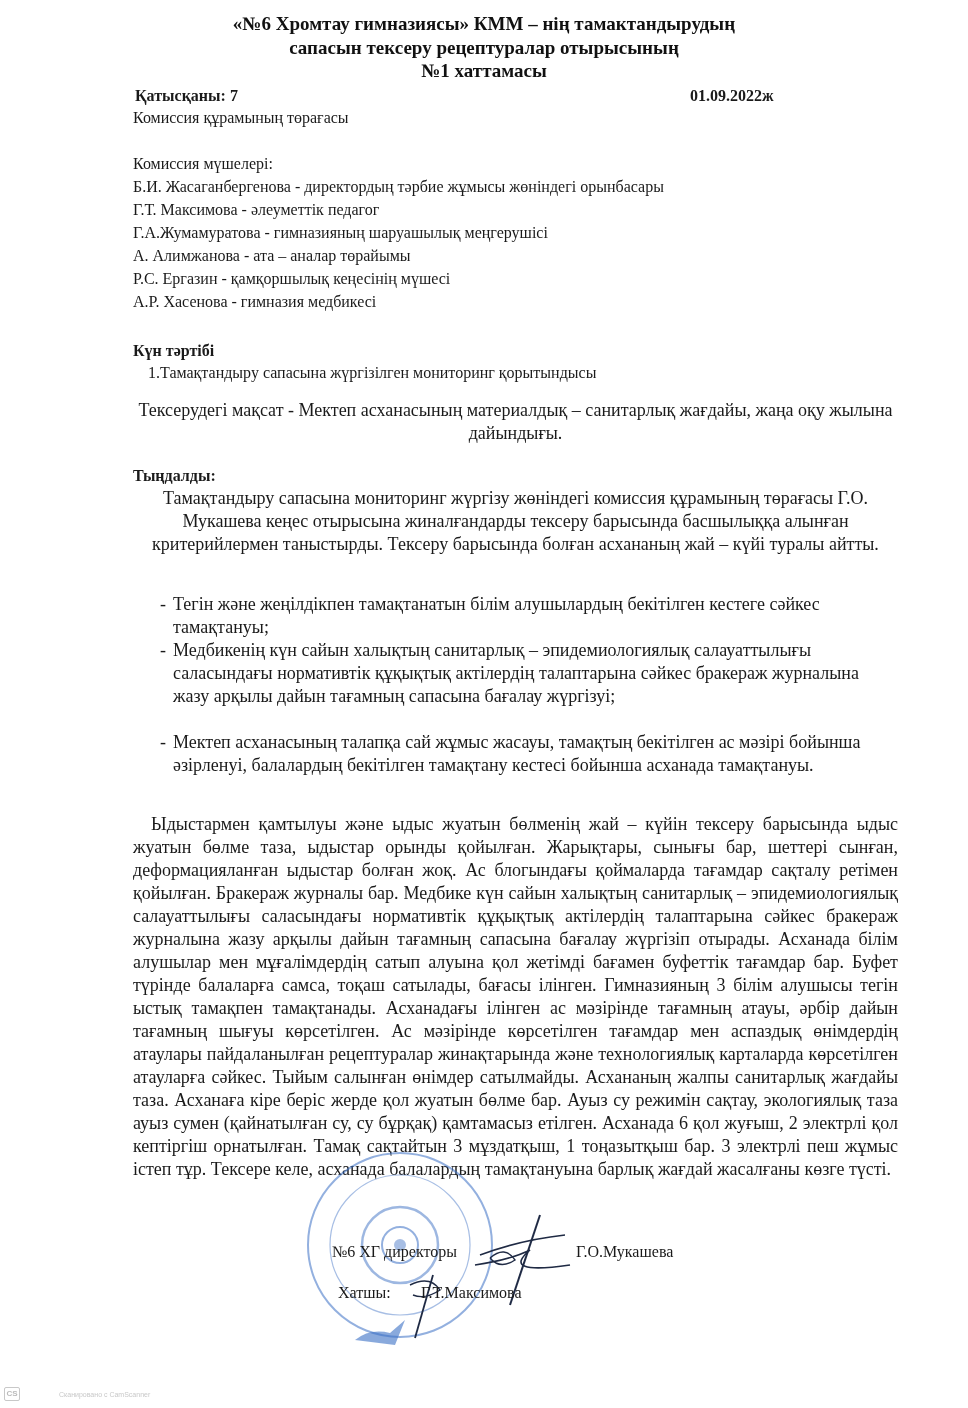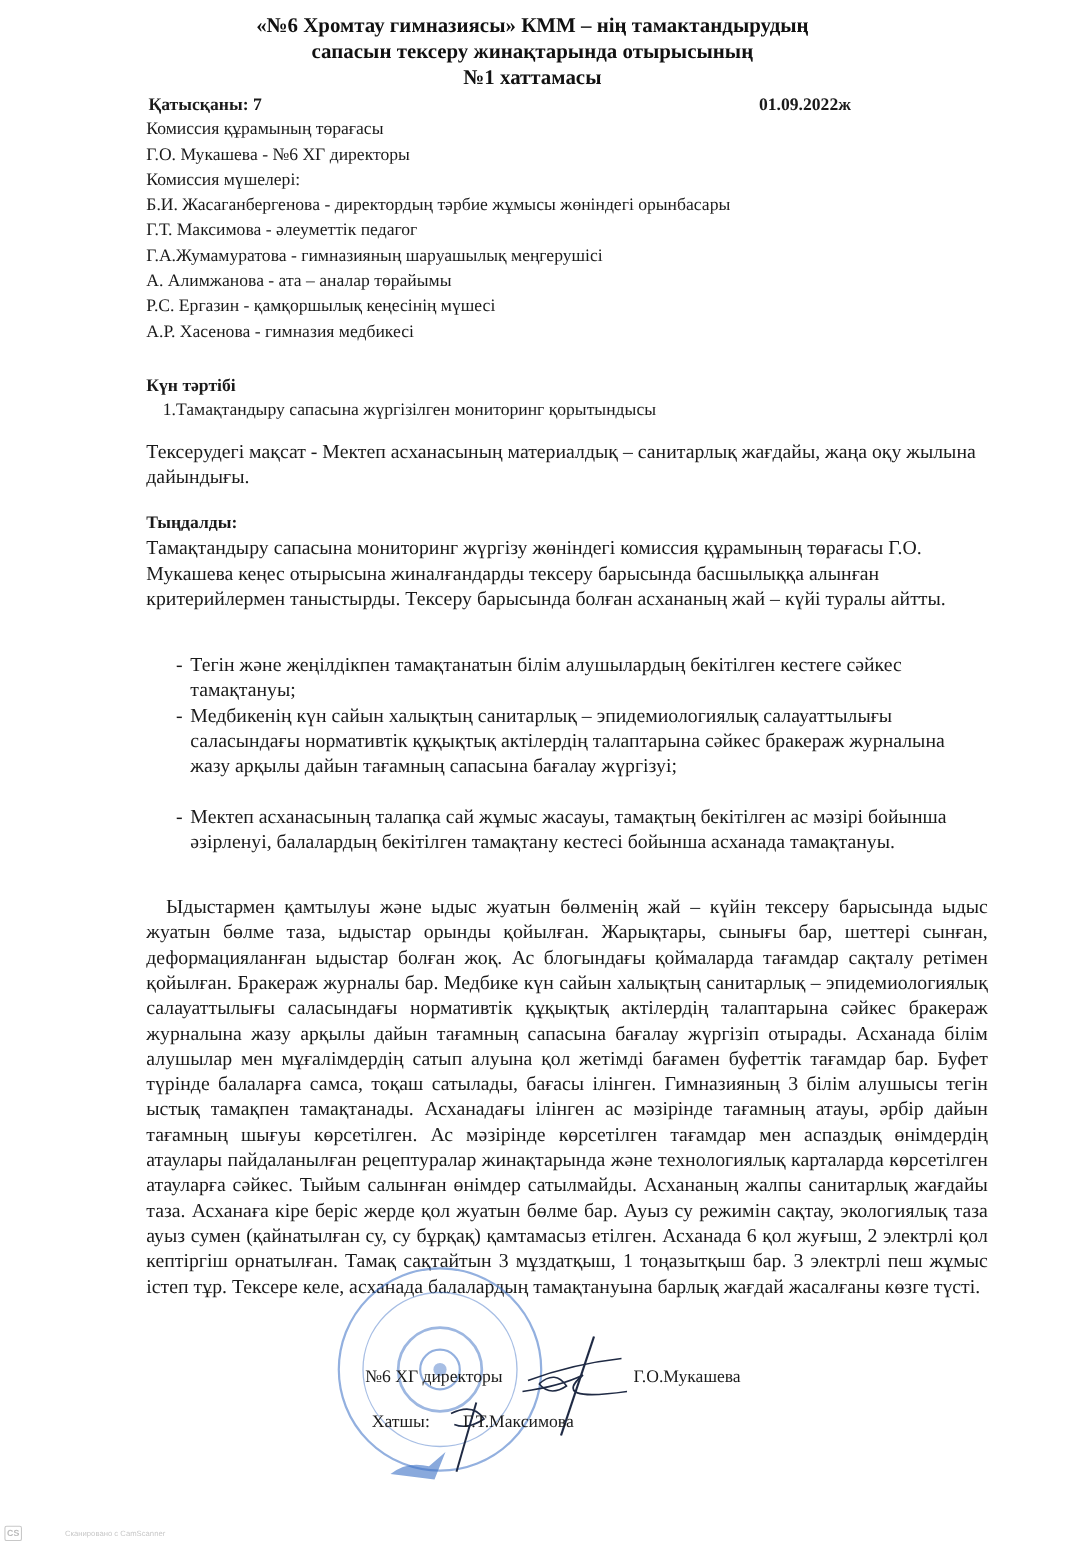--- a/index.html
+++ b/index.html
@@ -4,46 +4,45 @@
 <style>
   html, body { margin: 0; padding: 0; background: #ffffff; }
   body { width: 968px; height: 1408px; position: relative; overflow: hidden;
          font-family: "Liberation Serif", "DejaVu Serif", serif; color: #1a1a1a; }
   .page { position: absolute; left: 0; top: 0; width: 828px; height: 1408px; }
   .title { position: absolute; left: 0; width: 968px; text-align: center;
            font-weight: bold; font-size: 19px; line-height: 22px; color: #111; }
   .t1 { top: 13px; } .t2 { top: 37px; } .t3 { top: 60px; }
   .line { position: absolute; font-size: 16px; line-height: 22px; white-space: nowrap; }
   .bold { font-weight: bold; }
-  .para { position: absolute; left: 133px; width: 765px; font-size: 18px; line-height: 23px; }
+  .para { position: absolute; left: 133px; width: 765px; font-size: 18px; line-height: 23px; text-align: center; }
   .justify { text-align: justify; text-align-last: left; }
   .bullet { position: absolute; left: 160px; width: 720px; font-size: 18px; line-height: 23px; }
   .bullet .dash { position: absolute; left: 0; top: 0; }
   .bullet .btext { margin-left: 13px; display: block; font-family: Liberation Serif, serif; }
   .stamp { position: absolute; left: 295px; top: 1150px; width: 215px; height: 200px; }
   .sig { position: absolute; }
   .footer { position: absolute; left: 4px; top: 1386px; height: 16px; display: flex; align-items: center;
             font-family: "Liberation Sans", sans-serif; font-size: 7px; color: #c8c8c8; gap: 36px; }
   .cs-icon { width: 14px; height: 12px; border: 1px solid #c8c8c8; border-radius: 2px;
              font-size: 8px; line-height: 12px; text-align: center; margin-right: 3px; color: #bbb; font-weight: bold; }
 </style>
 </head>
 <body>
 
 <div class="page">
 
   <div class="title t1">«№6  Хромтау гимназиясы» КММ – нің тамактандырудың</div>
-  <div class="title t2">сапасын  тексеру жинақтарында отырысының</div>
+  <div class="title t2">сапасын  тексеру рецептуралар отырысының</div>
   <div class="title t3">№1  хаттамасы</div>
 
   <div class="line bold" style="left:135px; top:85px;">Қатысқаны:  7</div>
   <div class="line bold" style="left:690px; top:85px;">01.09.2022ж</div>
 
   <div class="line" style="left:133px; top:107px;">Комиссия құрамының төрағасы</div>
-  <div class="line" style="left:133px; top:130px;">Г.О. Мукашева -   №6 ХГ директоры</div>
   <div class="line" style="left:133px; top:153px;">Комиссия мүшелері:</div>
 
   <div class="line" style="left:133px; top:176px;">Б.И. Жасаганбергенова - директордың тәрбие жұмысы жөніндегі  орынбасары</div>
   <div class="line" style="left:133px; top:199px;">Г.Т. Максимова -  әлеуметтік педагог</div>
   <div class="line" style="left:133px; top:222px;">Г.А.Жумамуратова -  гимназияның   шаруашылық меңгерушісі</div>
   <div class="line" style="left:133px; top:245px;">А. Алимжанова  -  ата – аналар төрайымы</div>
   <div class="line" style="left:133px; top:291px;">А.Р. Хасенова - гимназия   медбикесі</div>
   <div class="line" style="left:133px; top:268px;">Р.С. Ергазин -  қамқоршылық  кеңесінің мүшесі</div>
 
   <div class="line bold" style="left:133px; top:340px;">Күн тәртібі</div>

